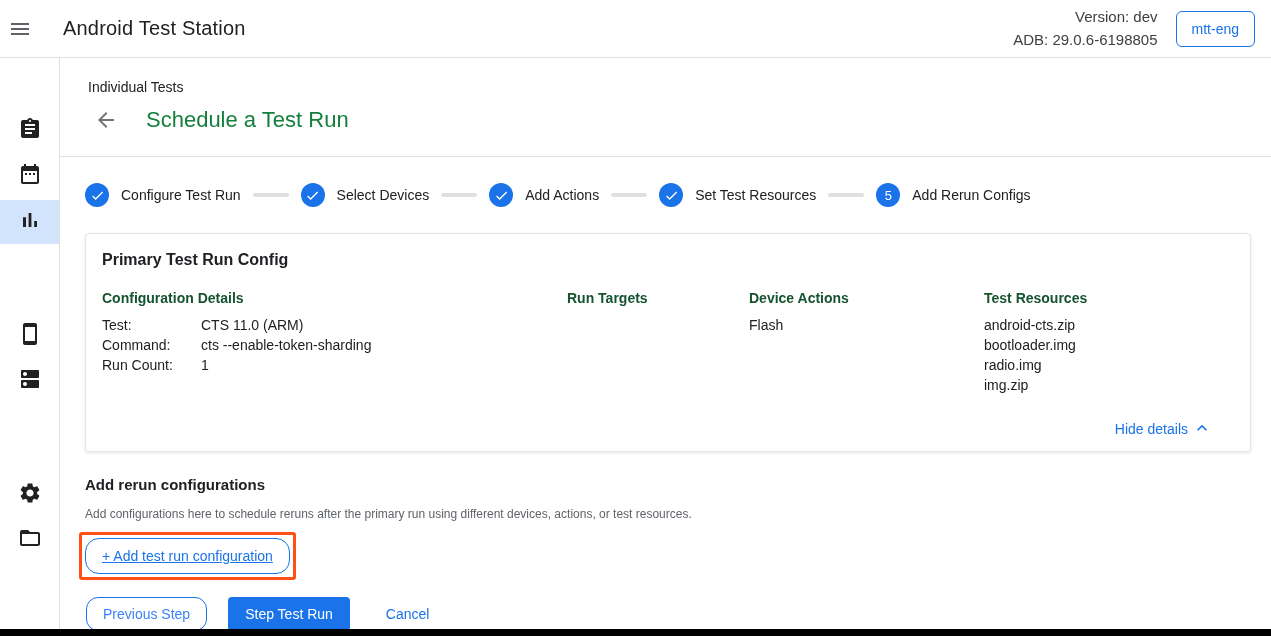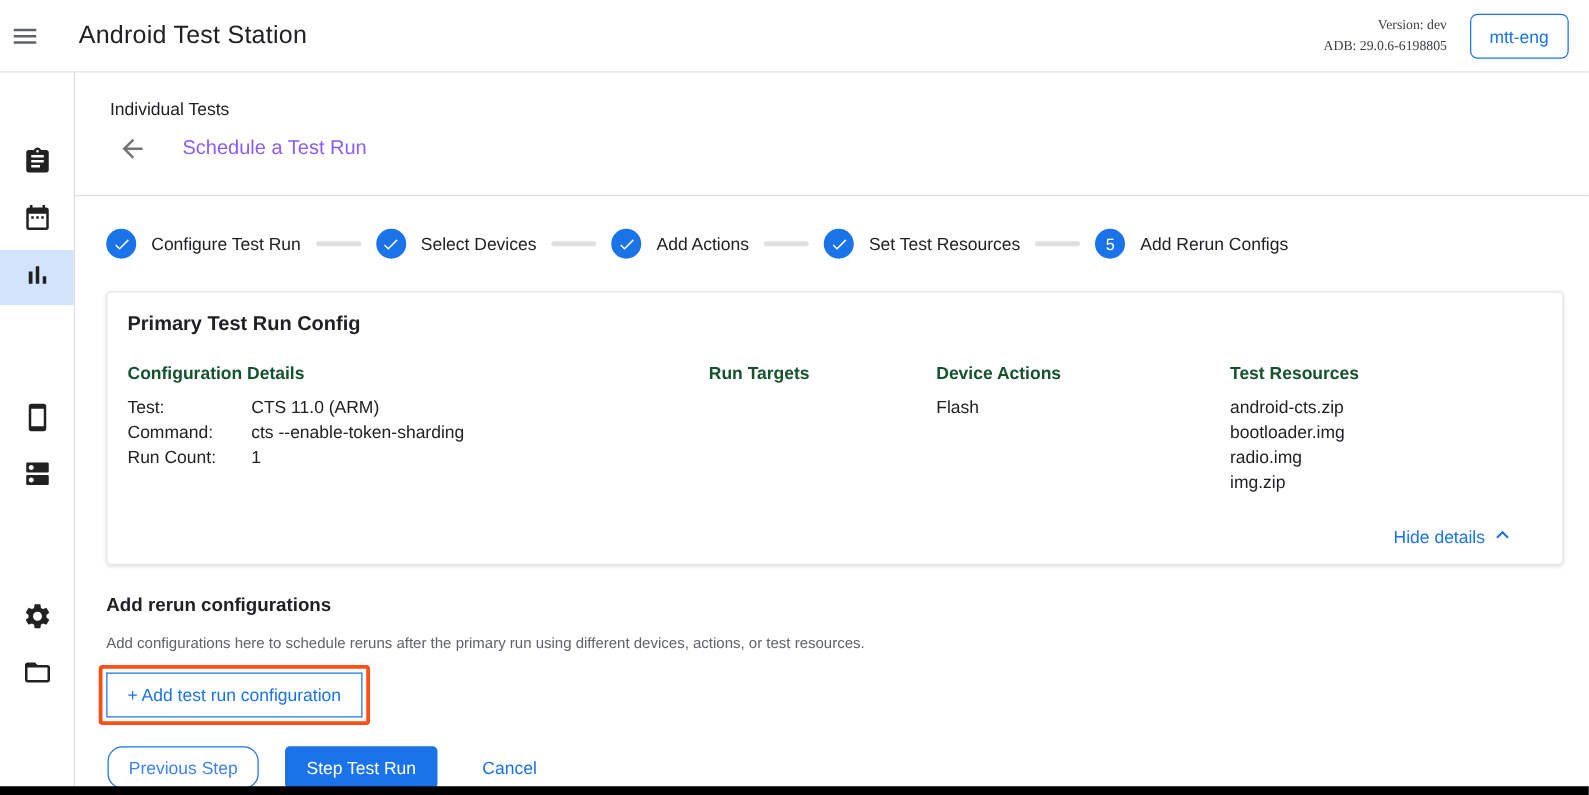--- a/index.html
+++ b/index.html
@@ -11,21 +11,21 @@
   .screen { width:1271px; height:636px; position:relative; }
 
   
   .appbar {
     height:58px; display:flex; align-items:center;
     padding:0 16px 0 8px; border-bottom:1px solid #e0e0e0; background:#fff;
   }
   .hamburger { background:none; border:none; cursor:pointer; width:24px; height:24px; color:#5f6368; }
   .appbar h1 { font-size:20px; font-weight:400; color:#202124; margin-left:31px; letter-spacing:.2px; }
   .appbar-right { margin-left:auto; display:flex; align-items:center; }
-  .version { font-size:11px; color:#3c4043; text-align:right; line-height:1.5;font-family:Liberation Serif, serif; }
+  .version { font-size:15px; color:#3c4043; text-align:right; line-height:1.5; }
   .user-btn {
     margin-left:18px; padding:9px 15px; background:#fff; border:1px solid #1a73e8;
     border-radius:6px; color:#1a73e8; font-size:14px; cursor:pointer;
     font-family:"Liberation Sans", sans-serif;
   }
 
   
   .main { display:flex; height:571px; }
   .sidebar { width:60px; border-right:1px solid #e0e0e0; position:relative; flex:none; }
   .side-item {
@@ -35,21 +35,21 @@
   .side-item svg { width:24px; height:24px; fill:#212121; }
   .side-item.active { background:#d2e3fc; }
   .content { flex:1; position:relative; }
 
   
   .page-header { padding:21px 0 0 28px; height:99px; border-bottom:1px solid #e0e0e0; }
   .breadcrumb { font-size:14px; color:#202124; }
   .title-row { display:flex; align-items:center; margin-top:12px; }
   .back { width:24px; height:24px; cursor:pointer; margin-left:6px; }
   .back svg { width:24px; height:24px; fill:#757575; }
-  .title-row h2 { font-size:16px; font-weight:400; color:#8b5cf6; margin-left:28px; }
+  .title-row h2 { font-size:22px; font-weight:400; color:#15803d; margin-left:28px; }
 
   
   .stepper { height:76px; display:flex; align-items:center; padding-left:25px; }
   .step { display:flex; align-items:center; cursor:pointer; }
   .step-circle {
     width:24px; height:24px; border-radius:50%; background:#1a73e8; color:#fff;
     display:flex; align-items:center; justify-content:center; flex:none;
     font-size:13px;
   }
   .step-circle svg { width:15px; height:15px; fill:#fff; }
@@ -79,22 +79,22 @@
 
   
   .rerun { padding:24px 0 0 25px; }
   .rerun h3 { font-size:15px; font-weight:700; color:#202124; }
   .rerun p { font-size:12px; color:#5f6368; margin-top:14px; }
   .highlight-box {
     display:inline-block; border:3px solid #ff4e16; border-radius:3px;
     padding:3px; margin-top:11px; margin-left:-6px;
   }
   .add-config-btn {
-    padding:9px 16px; background:#fff; border:1px solid #1a73e8; border-radius:0;
-    color:#1a73e8; font-size:14px; cursor:pointer; font-family:"Liberation Sans", sans-serif;
+    padding:9px 16px; background:#fff; border:1px solid #1a73e8; border-radius:14px;
+    color:#1a73e8; font-size:14px; cursor:pointer; font-family:"Liberation Sans", sans-serif;text-decoration:underline;
   }
 
   
   .footer-actions { display:flex; align-items:center; padding-left:26px; margin-top:17px; }
   .btn-outlined {
     padding:8px 16px; background:#fff; border:1px solid #1a73e8; border-radius:12px;
     color:#3b82f6; font-size:14px; cursor:pointer; font-family:"Liberation Sans", sans-serif;
   }
   .btn-filled {
     margin-left:21px; padding:9px 17px; background:#1a73e8; border:none; border-radius:4px;

